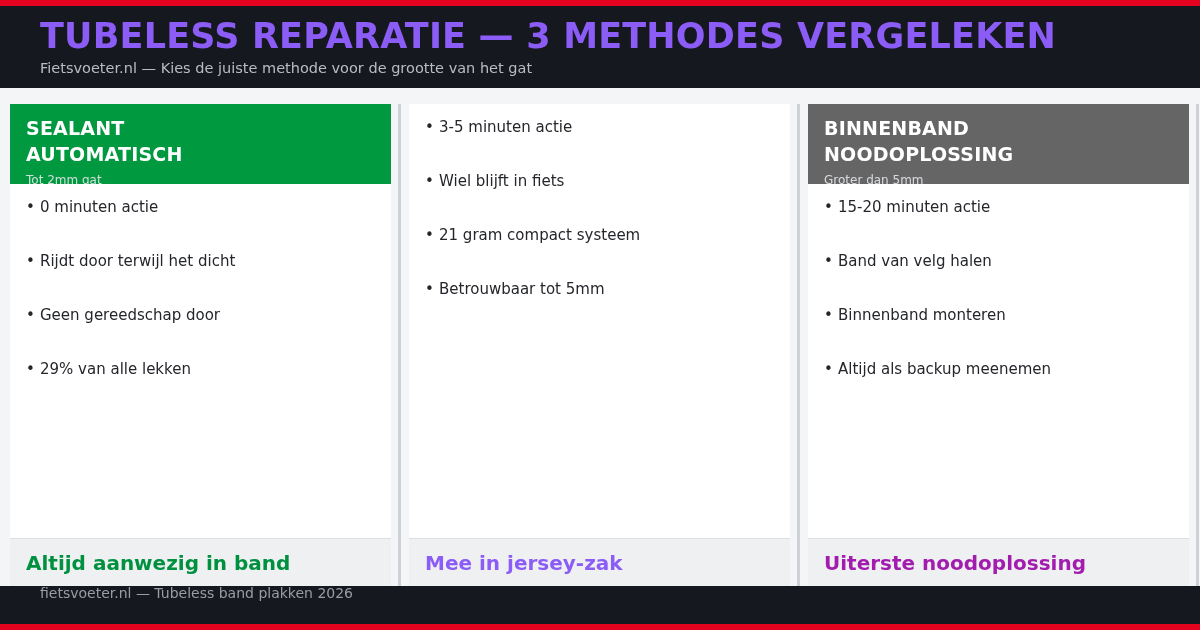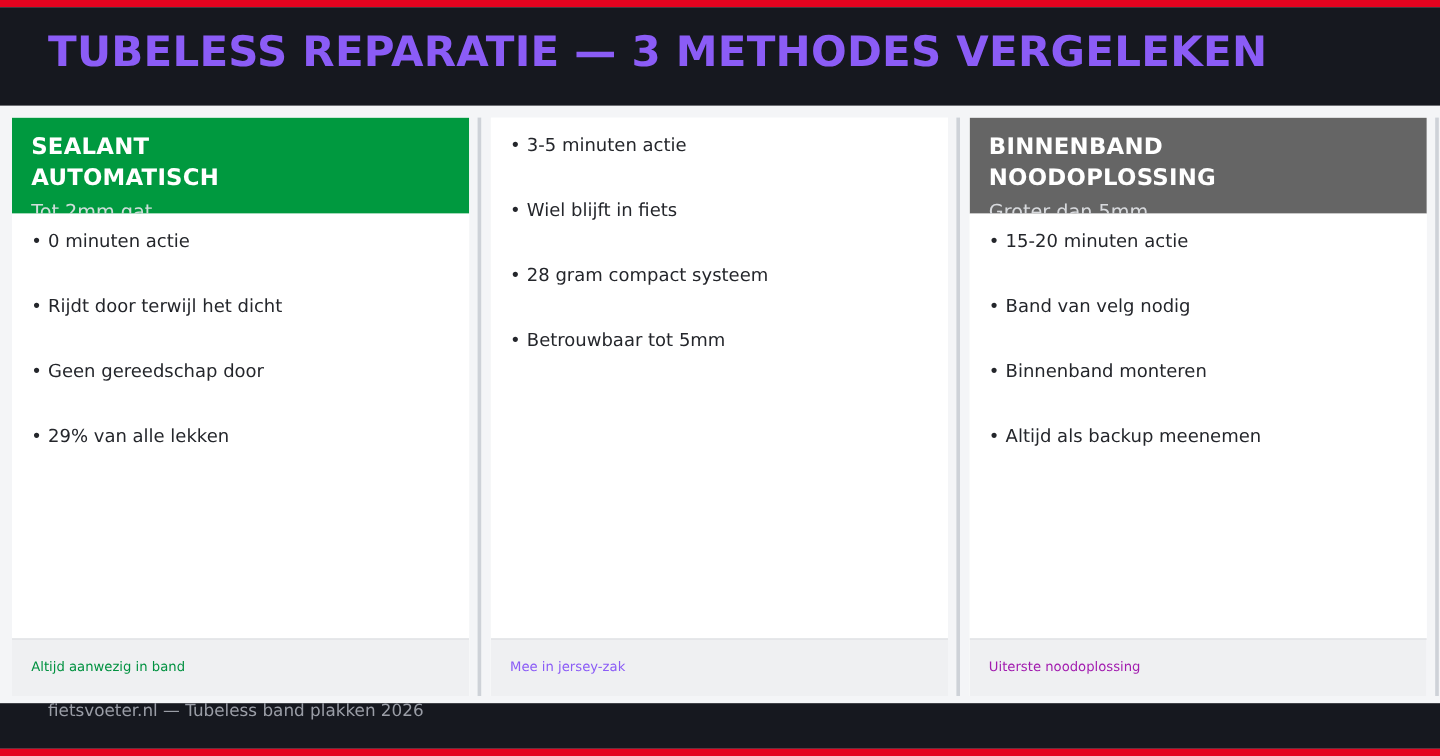--- a/index.html
+++ b/index.html
@@ -57,21 +57,21 @@
     font-weight: normal;
     line-height: 1.1;
     margin: 0;
     white-space: nowrap;
   }
 
   
   .cards {
     flex: 1 1 auto;
     display: flex;
-    align-items: flex-start;
+    align-items: flex-end;
     padding: 10px 0 0 10px;
     box-sizing: border-box;
   }
   .card-slot {
     display: flex;
     align-items: stretch;
     height: 482px;
   }
   .card {
     width: 381px;
@@ -102,21 +102,21 @@
   .card-head-title {
     color: #ffffff;
     font-size: 19px;
     font-weight: bold;
     line-height: 1.35;
     letter-spacing: 0.2px;
     margin: 0;
   }
   .card-head-sub {
     color: #e2e4e8;
-    font-size: 16px;
+    font-size: 12px;
     font-weight: normal;
     line-height: 1.2;
     margin: 6px 0 0 0;
     opacity: 0.92;
     text-decoration: underline;
   }
 
   .card-body {
     flex: 1 1 auto;
     padding: 14px 16px 0 16px;
@@ -148,22 +148,22 @@
     flex: 0 0 auto;
     height: 48px;
     background: #eff0f2;
     border-top: 1px solid #dcdee2;
     display: flex;
     align-items: center;
     padding: 0 16px;
     box-sizing: border-box;
   }
   .card-foot-text {
-    font-size: 11px;
-    font-weight: normal;
+    font-size: 20px;
+    font-weight: bold;
     line-height: 1.1;
   }
   .foot-green  { color: #009140; }
   .foot-orange { color: #8b5cf6; }
   .foot-gray   { color: #a21caf; }
 
   
   .footer-bar {
     flex: 0 0 auto;
     height: 38px;
@@ -187,20 +187,21 @@
 </style>
 </head>
 <body>
 
 <div class="poster">
 
   <div class="accent-top"></div>
 
   <div class="header">
     <div class="header-title">TUBELESS REPARATIE — 3 METHODES VERGELEKEN</div>
+    <div class="header-sub">Fietsvoeter.nl — Kies de juiste methode voor de grootte van het gat</div>
   </div>
 
   <div class="cards">
 
     <div class="card-slot">
       <div class="card">
         <div class="card-head green">
           <div class="card-head-title">SEALANT</div>
           <div class="card-head-title">AUTOMATISCH</div>
           <div class="card-head-sub">Tot 2mm gat</div>
@@ -219,42 +220,42 @@
       </div>
       <div class="card-divider"></div>
     </div>
 
     <div class="card-slot">
       <div class="card">
         <div class="card-body">
           <ul class="bullet-list">
             <li class="bullet-item"><span class="bullet-dot">•</span><span>3-5 minuten actie</span></li>
             <li class="bullet-item"><span class="bullet-dot">•</span><span>Wiel blijft in fiets</span></li>
-            <li class="bullet-item"><span class="bullet-dot">•</span><span>28 gram compact systeem</span></li>
+            <li class="bullet-item"><span class="bullet-dot">•</span><span>21 gram compact systeem</span></li>
             <li class="bullet-item"><span class="bullet-dot">•</span><span>Betrouwbaar tot 5mm</span></li>
           </ul>
         </div>
         <div class="card-foot">
           <div class="card-foot-text foot-orange">Mee in jersey-zak</div>
         </div>
       </div>
       <div class="card-divider"></div>
     </div>
 
     <div class="card-slot">
       <div class="card">
         <div class="card-head gray">
           <div class="card-head-title">BINNENBAND</div>
           <div class="card-head-title">NOODOPLOSSING</div>
           <div class="card-head-sub">Groter dan 5mm</div>
         </div>
         <div class="card-body">
           <ul class="bullet-list">
             <li class="bullet-item"><span class="bullet-dot">•</span><span>15-20 minuten actie</span></li>
-            <li class="bullet-item"><span class="bullet-dot">•</span><span>Band van velg nodig</span></li>
+            <li class="bullet-item"><span class="bullet-dot">•</span><span>Band van velg halen</span></li>
             <li class="bullet-item"><span class="bullet-dot">•</span><span>Binnenband monteren</span></li>
             <li class="bullet-item"><span class="bullet-dot">•</span><span>Altijd als backup meenemen</span></li>
           </ul>
         </div>
         <div class="card-foot">
           <div class="card-foot-text foot-gray">Uiterste noodoplossing</div>
         </div>
       </div>
       <div class="card-divider"></div>
     </div>

